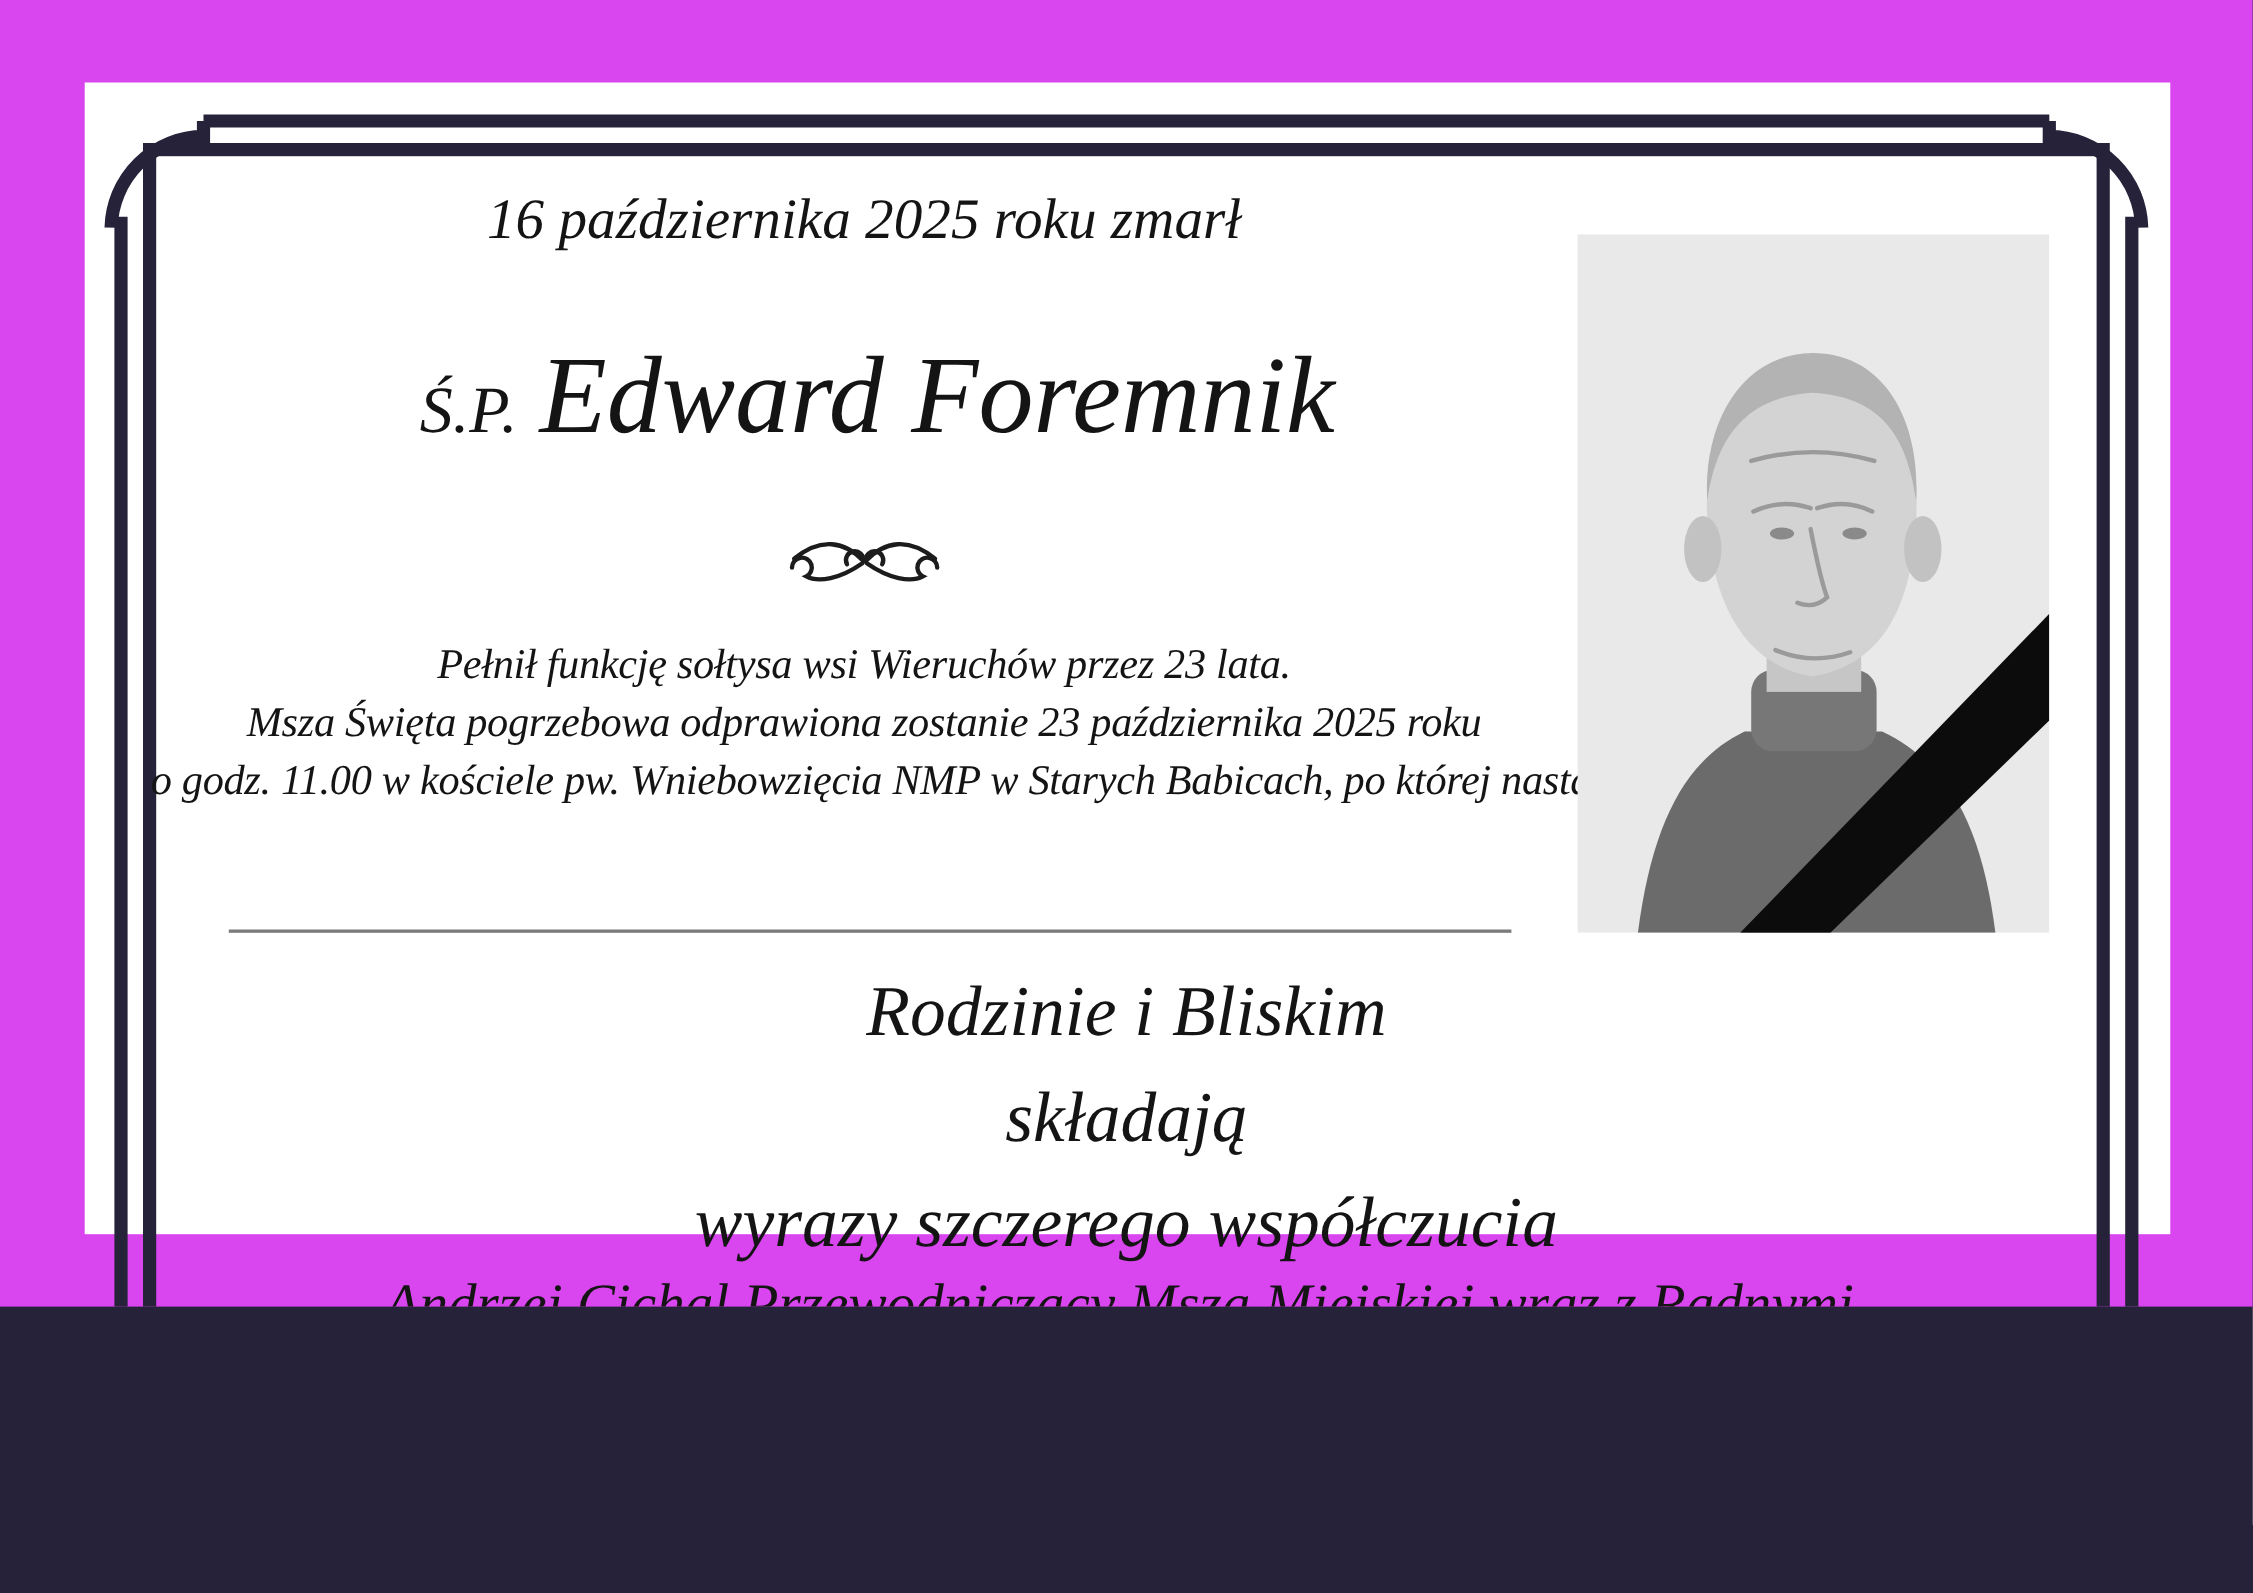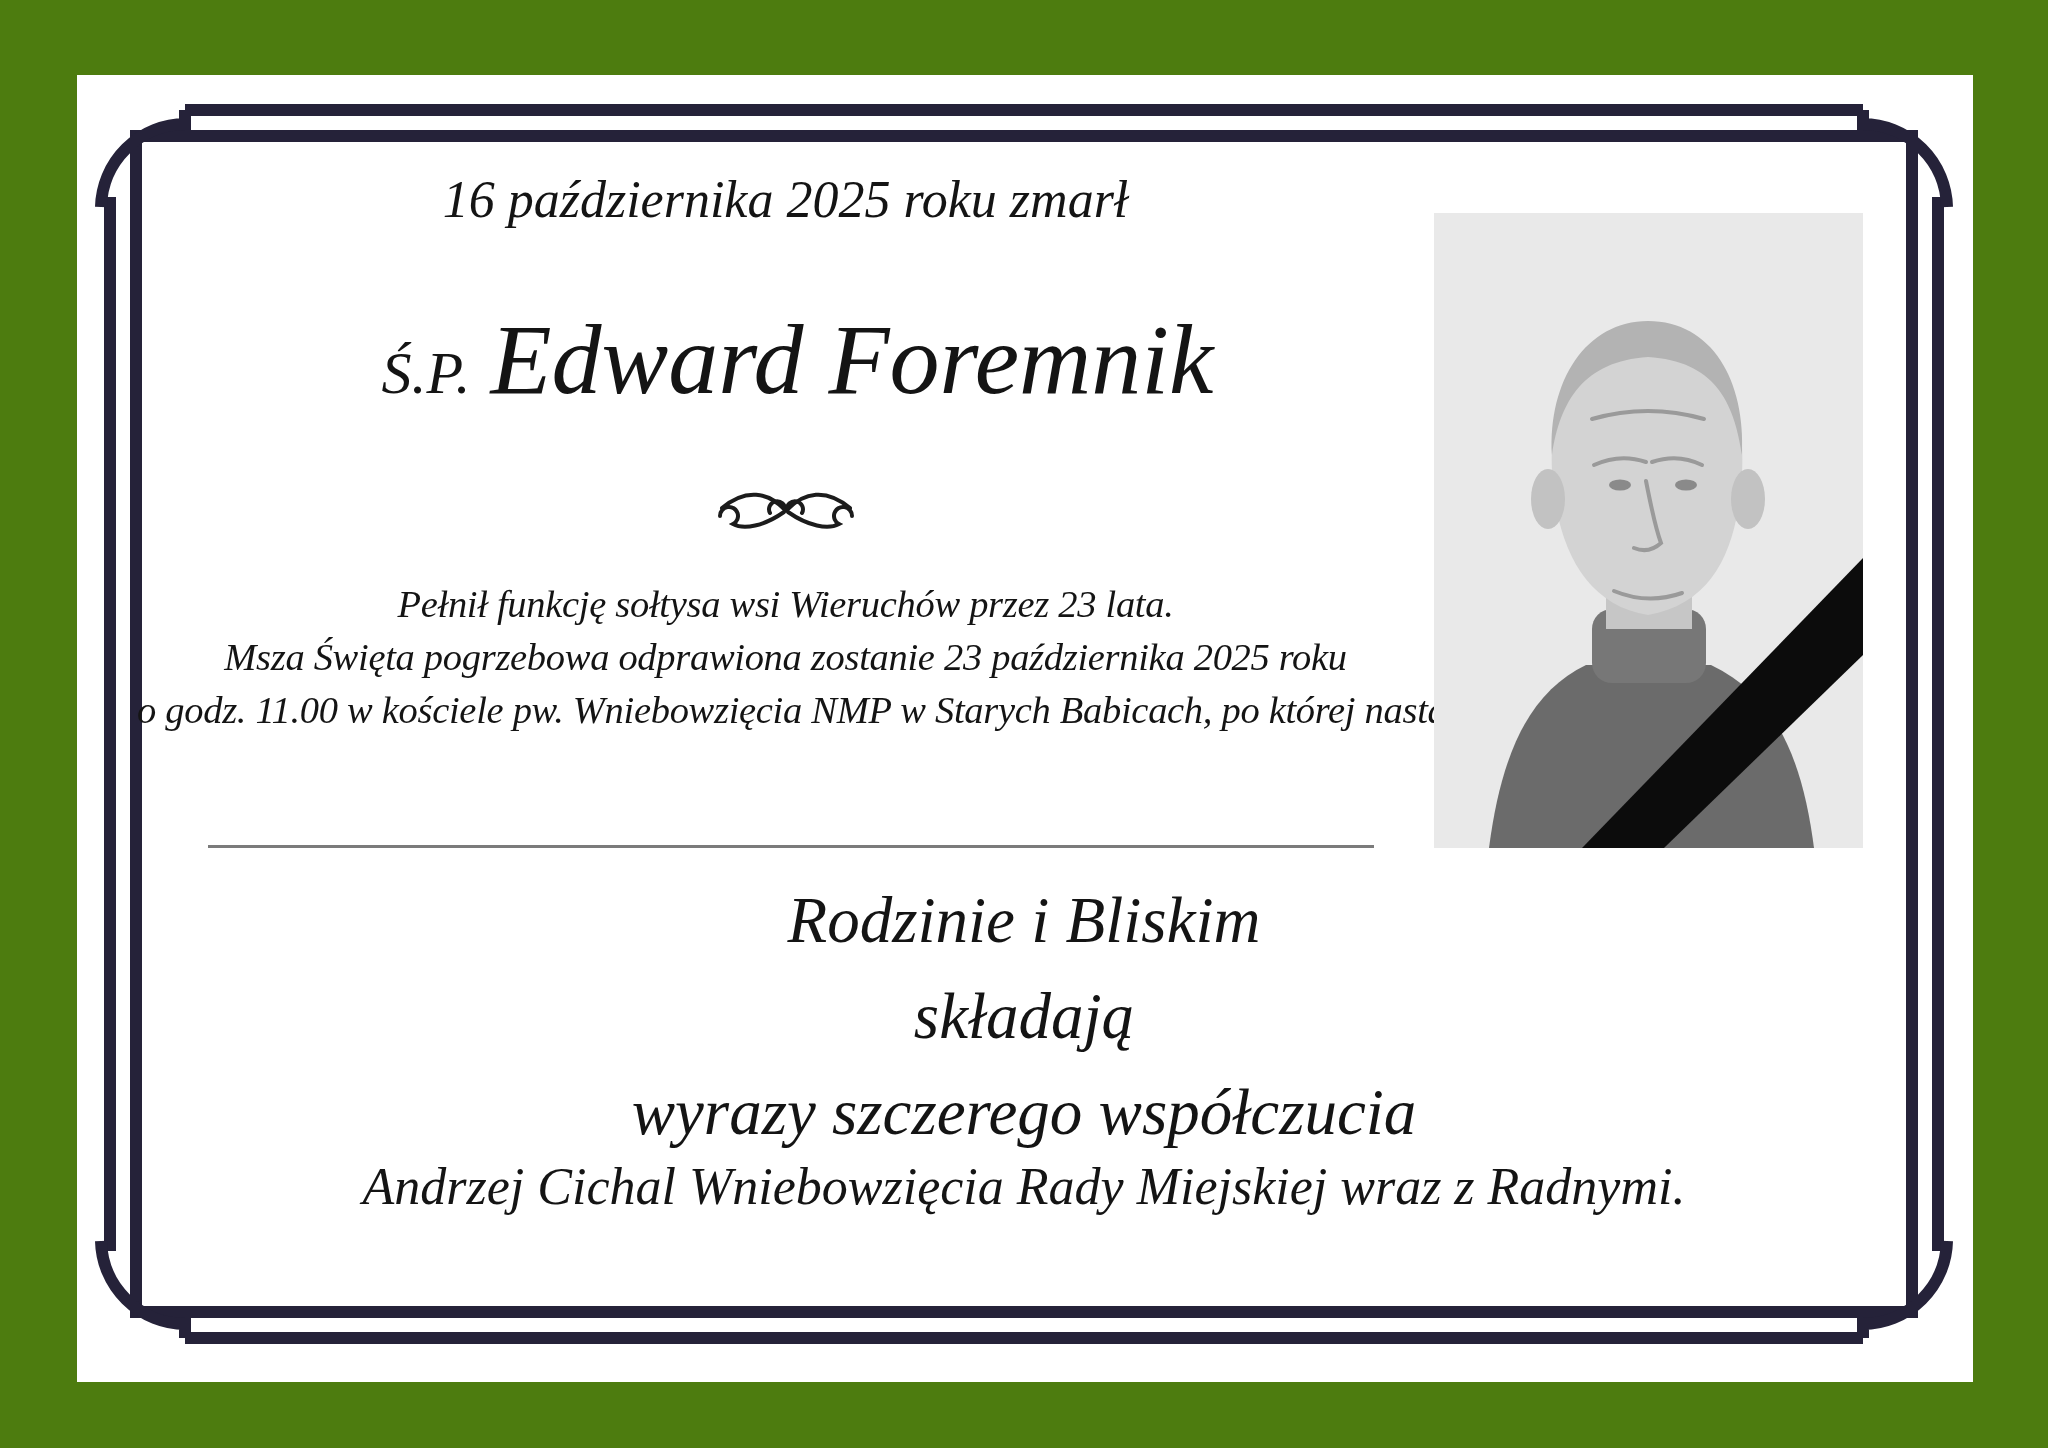--- a/index.html
+++ b/index.html
@@ -1,16 +1,16 @@
 <!DOCTYPE html>
 <html><head>
 <meta charset="utf-8">
 <style>
   html,body{margin:0;padding:0;background:#252239;}
-  .canvas{position:relative;width:2048px;height:1448px;background:#4d7c0f;overflow:hidden;
+  .canvas{position:relative;width:2048px;height:1188px;background:#d946ef;overflow:hidden;
           font-family:"Liberation Serif",serif;font-style:italic;color:#141414;}
   .card{position:absolute;left:77px;top:75px;right:75px;bottom:66px;background:#ffffff;}
   .frame{position:absolute;left:0;top:0;width:2048px;height:1448px;pointer-events:none;}
   .leftcol{position:absolute;left:137px;top:0;width:1297px;text-align:center;}
   .date{position:absolute;top:170px;width:100%;font-size:52px;}
   .nameline{position:absolute;top:295px;width:100%;font-size:100px;line-height:130px;white-space:nowrap;}
   .honorific{font-size:60px;margin-right:20px;margin-left:24px;}
   .ornament{position:absolute;top:486px;width:100%;}
   .body-text{position:absolute;top:578px;width:100%;font-size:38.5px;line-height:53px;letter-spacing:-0.3px;white-space:nowrap;font-style:italic;}
   .divider{position:absolute;top:845px;left:208px;width:1166px;height:3px;background:#7b7b7b;}
@@ -71,21 +71,21 @@
 
   <div class="divider"></div>
 
   <div class="centercol">
     <div class="condolence">
       <div>Rodzinie i Bliskim</div>
       <div>składają</div>
       <div>wyrazy szczerego współczucia</div>
     </div>
     <div class="signatories">
-      <div>Andrzej Cichal Wniebowzięcia Rady Miejskiej wraz z Radnymi.</div>
+      <div>Andrzej Cichal Przewodniczący Msza Miejskiej wraz z Radnymi.</div>
     </div>
   </div>
 
   <svg class="photo" viewBox="0 0 429 635" aria-hidden="true">
     <rect width="429" height="635" fill="#e9e9e9"></rect>
 
     <path d="M55,635 C68,535 98,478 152,452 L277,452 C340,482 368,542 380,635 Z" fill="#6b6b6b"></path>
     <rect x="158" y="396" width="114" height="74" rx="20" fill="#777777"></rect>
 
     <rect x="172" y="340" width="86" height="76" fill="#c6c6c6"></rect>

